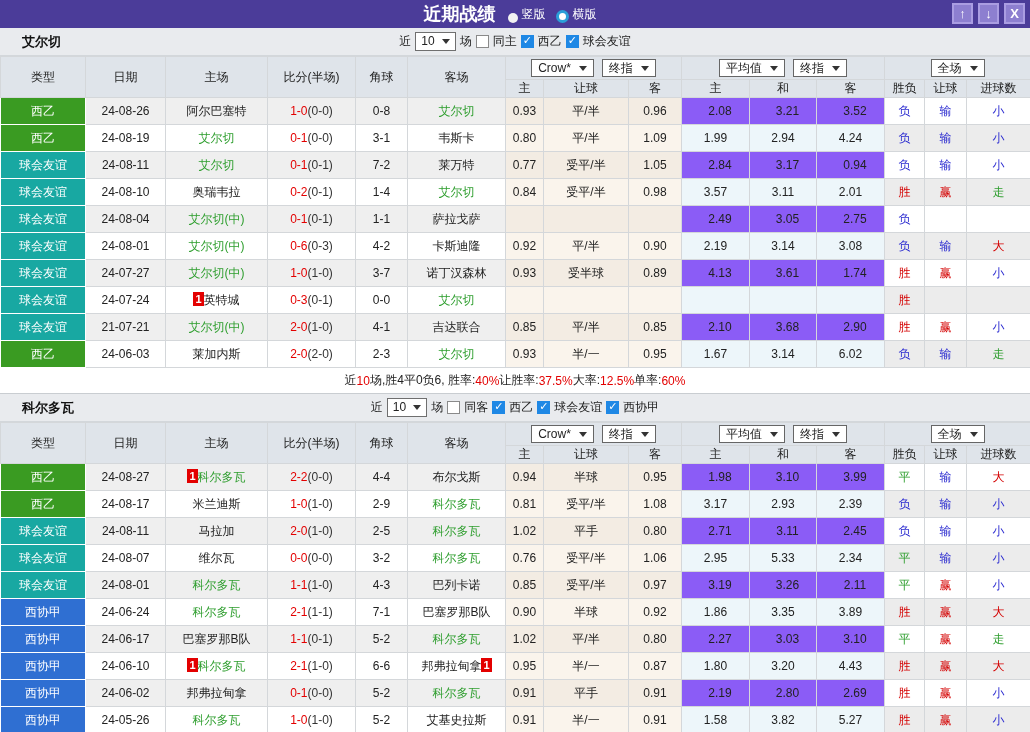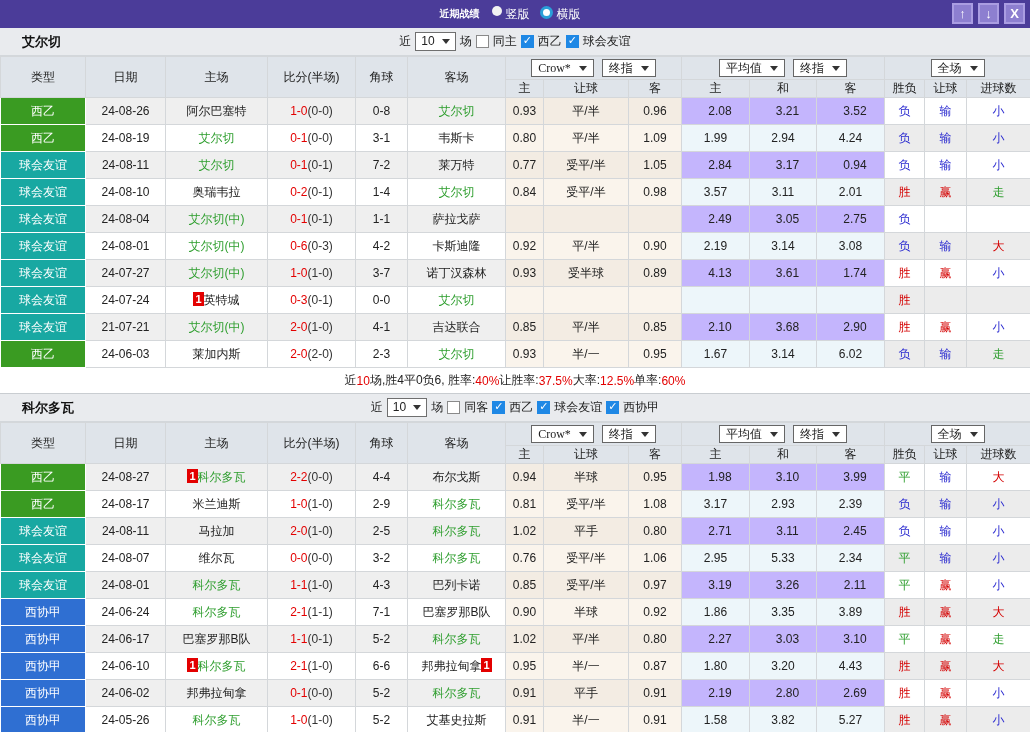--- a/index.html
+++ b/index.html
@@ -1,20 +1,20 @@
 <!DOCTYPE html>
 <html><head>
 <meta charset="utf-8">
 <style>
   html,body{margin:0;padding:0;background:#fff;}
   body{width:1030px;font-family:"Liberation Sans","DejaVu Sans",sans-serif;font-size:12px;color:#222;}
   
   .titlebar{height:28px;background:#4b3c99;position:relative;display:flex;align-items:center;justify-content:center;color:#fff;}
-  .title{font-weight:bold;font-size:10px;margin-right:12px;}
-  .radio{display:inline-flex;align-items:flex-start;margin-right:10px;font-size:12px;cursor:pointer;}
+  .title{font-weight:bold;font-size:18px;margin-right:12px;}
+  .radio{display:inline-flex;align-items:flex-end;margin-right:10px;font-size:12px;cursor:pointer;}
   .radio .dot{width:10px;height:10px;border-radius:50%;background:#f2f2f2;margin-right:4px;}
   .radio .ring{width:7px;height:7px;border-radius:50%;background:#fff;border:3px solid #2a9fd8;margin-right:4px;}
   .winbtns{position:absolute;right:5px;top:3px;display:flex;gap:5px;}
   .winbtn{width:21px;height:21px;background:#8d7fd0;border:2px solid #aa9de2;color:#fff;font-weight:bold;
           display:flex;align-items:center;justify-content:center;font-size:13px;cursor:pointer;box-sizing:border-box;}
   
   .filterbar{height:27px;background:#e9ebee;display:flex;align-items:center;position:relative;border-bottom:1px solid #d3d7db;}
   .teamname{position:absolute;left:22px;font-weight:bold;color:#111;font-size:13px;}
   .filters{margin:0 auto;display:flex;align-items:center;gap:4px;}
   .sel{display:inline-flex;align-items:center;gap:7px;border:1px solid #6f6f6f;background:#fff;padding:1px 5px;line-height:15px;cursor:pointer;}
@@ -27,30 +27,30 @@
   th,td{border:1px solid #d4d7da;text-align:center;overflow:hidden;white-space:nowrap;padding:0;font-weight:normal;}
   thead th{background:#dfe4ea;color:#222;font-size:12px;}
   thead tr.h1 th{height:22px;}
   thead tr.h2 th{height:16px;}
   tbody td{height:26px;font-size:12px;}
   td.type{color:#fff;border-color:#fff;}
   tr.e td.plain{background:#efefef;margin-top:27px;}
   tr.o td.plain{background:#ffffff;}
   tr.e td.hcp{background:#f3ece3;}
   tr.o td.hcp{background:#faf4ec;}
-  tr.e td.avg{background:#c4b5fd;padding-left:9px;}
+  tr.e td.avg{background:#8b5cf6;padding-left:9px;}
   tr.o td.avg{background:#edf6fa;margin-top:8px;}
   tr.e td.flag{background:#ffffff;}
   tr.o td.flag{background:#ececec;}
   .grn{color:#2e9e2e;}
   .ft{color:#e30000;}
   .ht{color:#333;}
   .b1{display:inline-block;background:#e30000;color:#fff;font-size:11px;line-height:14px;padding:0 2px;font-weight:bold;vertical-align:1px;}
   .fr{color:#d40000;} .fb{color:#2b2bd0;} .fg{color:#2e9e2e;}
-  .hsel{display:inline-flex;align-items:center;gap:8px;border:1px solid #666;background:#fff;padding:1px 6px;line-height:14px;margin:0 4px;cursor:pointer;font-family:Liberation Serif, serif;}
+  .hsel{display:inline-flex;align-items:center;gap:8px;border:1px solid #666;background:#fff;padding:1px 6px;line-height:14px;margin:0 4px;cursor:pointer;}
   
   .statrow{height:25px;display:flex;align-items:center;justify-content:center;border-bottom:1px solid #c9cdd1;background:#fff;font-size:12px;color:#222;}
   .red{color:#e30000;}
 </style>
 </head>
 <body>
 
 <div class="titlebar">
   <span class="title">近期战绩</span>
   <span class="radio">

